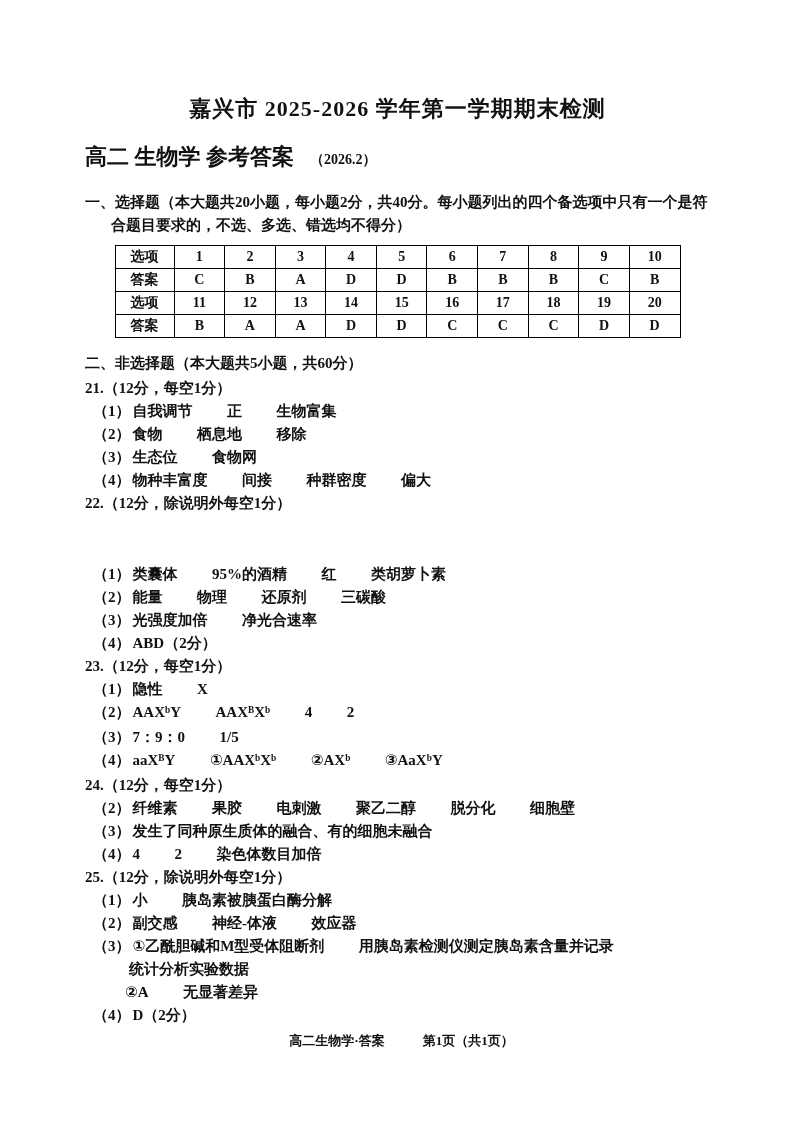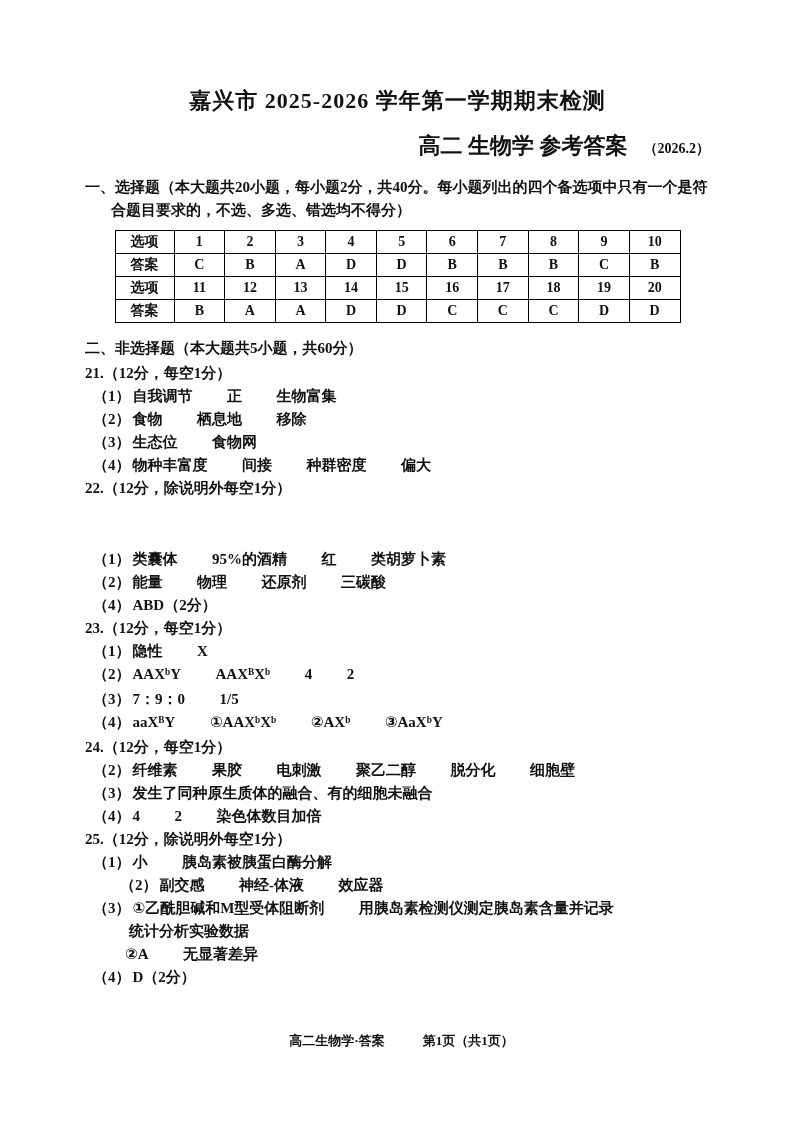--- a/index.html
+++ b/index.html
@@ -14,33 +14,33 @@
     margin: 0 auto;
     background: #ffffff;
     box-sizing: border-box;
     padding: 88px 84px 0 85px;
     font-family: "Liberation Serif", "DejaVu Serif", "DejaVu Sans", serif;
     color: #111111;
     font-weight: 700;
     overflow: hidden;
   }
   .title1 {
-    margin: 0;
+    margin: 8px;
     text-align: center;
     font-size: 22px;
     font-weight: 700;
     letter-spacing: 1px;
     line-height: 26px;
   }
   .title2 {
     margin: 18px 0 0 0;
-    text-align: right;
+    text-align: left;
     font-size: 22px;
     font-weight: 700;
-    line-height: 27px;
+    line-height: 34px;
   }
   .title2 .date {
     font-size: 14px;
     margin-left: 16px;
     font-weight: 700;
   }
   .sec-heading {
     margin: 14px 0 0 0;
     font-size: 15px;
     line-height: 23px;
@@ -168,39 +168,40 @@
         <div class="q-header">21.（12分，每空1分）</div>
         <div class="ans-line" style="padding-left: 8px;"><span class="label">（1）</span><span class="item">自我调节</span><span class="item">正</span><span class="item">生物富集</span></div>
         <div class="ans-line" style="padding-left: 8px;"><span class="label">（2）</span><span class="item">食物</span><span class="item">栖息地</span><span class="item">移除</span></div>
         <div class="ans-line" style="padding-left: 8px;"><span class="label">（3）</span><span class="item">生态位</span><span class="item">食物网</span></div>
         <div class="ans-line" style="padding-left: 8px;"><span class="label">（4）</span><span class="item">物种丰富度</span><span class="item">间接</span><span class="item">种群密度</span><span class="item">偏大</span></div>
       </div>
       <div class="question">
         <div class="q-header">22.（12分，除说明外每空1分）</div>
         <div class="ans-line" style="padding-left: 8px; margin-top: 48px;"><span class="label">（1）</span><span class="item">类囊体</span><span class="item">95%的酒精</span><span class="item">红</span><span class="item">类胡萝卜素</span></div>
         <div class="ans-line" style="padding-left: 8px;"><span class="label">（2）</span><span class="item">能量</span><span class="item">物理</span><span class="item">还原剂</span><span class="item">三碳酸</span></div>
+        <div class="ans-line" style="padding-left: 8px;"><span class="label">（3）</span><span class="item">光强度加倍</span><span class="item">净光合速率</span></div>
         <div class="ans-line" style="padding-left: 8px;"><span class="label">（4）</span><span class="item">ABD（2分）</span></div>
       </div>
       <div class="question">
         <div class="q-header">23.（12分，每空1分）</div>
         <div class="ans-line" style="padding-left: 8px;"><span class="label">（1）</span><span class="item">隐性</span><span class="item">X</span></div>
         <div class="ans-line" style="padding-left: 8px;"><span class="label">（2）</span><span class="item">AAX<sup>b</sup>Y</span><span class="item">AAX<sup>B</sup>X<sup>b</sup></span><span class="item">4</span><span class="item">2</span></div>
         <div class="ans-line" style="padding-left: 8px;"><span class="label">（3）</span><span class="item">7：9：0</span><span class="item">1/5</span></div>
         <div class="ans-line" style="padding-left: 8px;"><span class="label">（4）</span><span class="item">aaX<sup>B</sup>Y</span><span class="item">①AAX<sup>b</sup>X<sup>b</sup></span><span class="item">②AX<sup>b</sup></span><span class="item">③AaX<sup>b</sup>Y</span></div>
       </div>
       <div class="question">
         <div class="q-header">24.（12分，每空1分）</div>
         <div class="ans-line" style="padding-left: 8px;"><span class="label">（2）</span><span class="item">纤维素</span><span class="item">果胶</span><span class="item">电刺激</span><span class="item">聚乙二醇</span><span class="item">脱分化</span><span class="item">细胞壁</span></div>
         <div class="ans-line" style="padding-left: 8px;"><span class="label">（3）</span><span class="item">发生了同种原生质体的融合、有的细胞未融合</span></div>
         <div class="ans-line" style="padding-left: 8px;"><span class="label">（4）</span><span class="item">4</span><span class="item">2</span><span class="item">染色体数目加倍</span></div>
       </div>
       <div class="question">
         <div class="q-header">25.（12分，除说明外每空1分）</div>
         <div class="ans-line" style="padding-left: 8px;"><span class="label">（1）</span><span class="item">小</span><span class="item">胰岛素被胰蛋白酶分解</span></div>
-        <div class="ans-line" style="padding-left: 8px; margin-left: 27px;"><span class="label">（2）</span><span class="item">副交感</span><span class="item">神经-体液</span><span class="item">效应器</span></div>
+        <div class="ans-line" style="padding-left: 8px;"><span class="label">（2）</span><span class="item">副交感</span><span class="item">神经-体液</span><span class="item">效应器</span></div>
         <div class="ans-line" style="padding-left: 8px;"><span class="label">（3）</span><span class="item">①乙酰胆碱和M型受体阻断剂</span><span class="item">用胰岛素检测仪测定胰岛素含量并记录</span></div>
         <div class="ans-line" style="padding-left: 44px;"><span class="item">统计分析实验数据</span></div>
         <div class="ans-line" style="padding-left: 40px;"><span class="item">②A</span><span class="item">无显著差异</span></div>
         <div class="ans-line" style="padding-left: 8px;"><span class="label">（4）</span><span class="item">D（2分）</span></div>
       </div>
     </div>
 
   <div class="footer"><span>高二生物学·答案</span><span>第1页（共1页）</span></div>
 
 </div>

